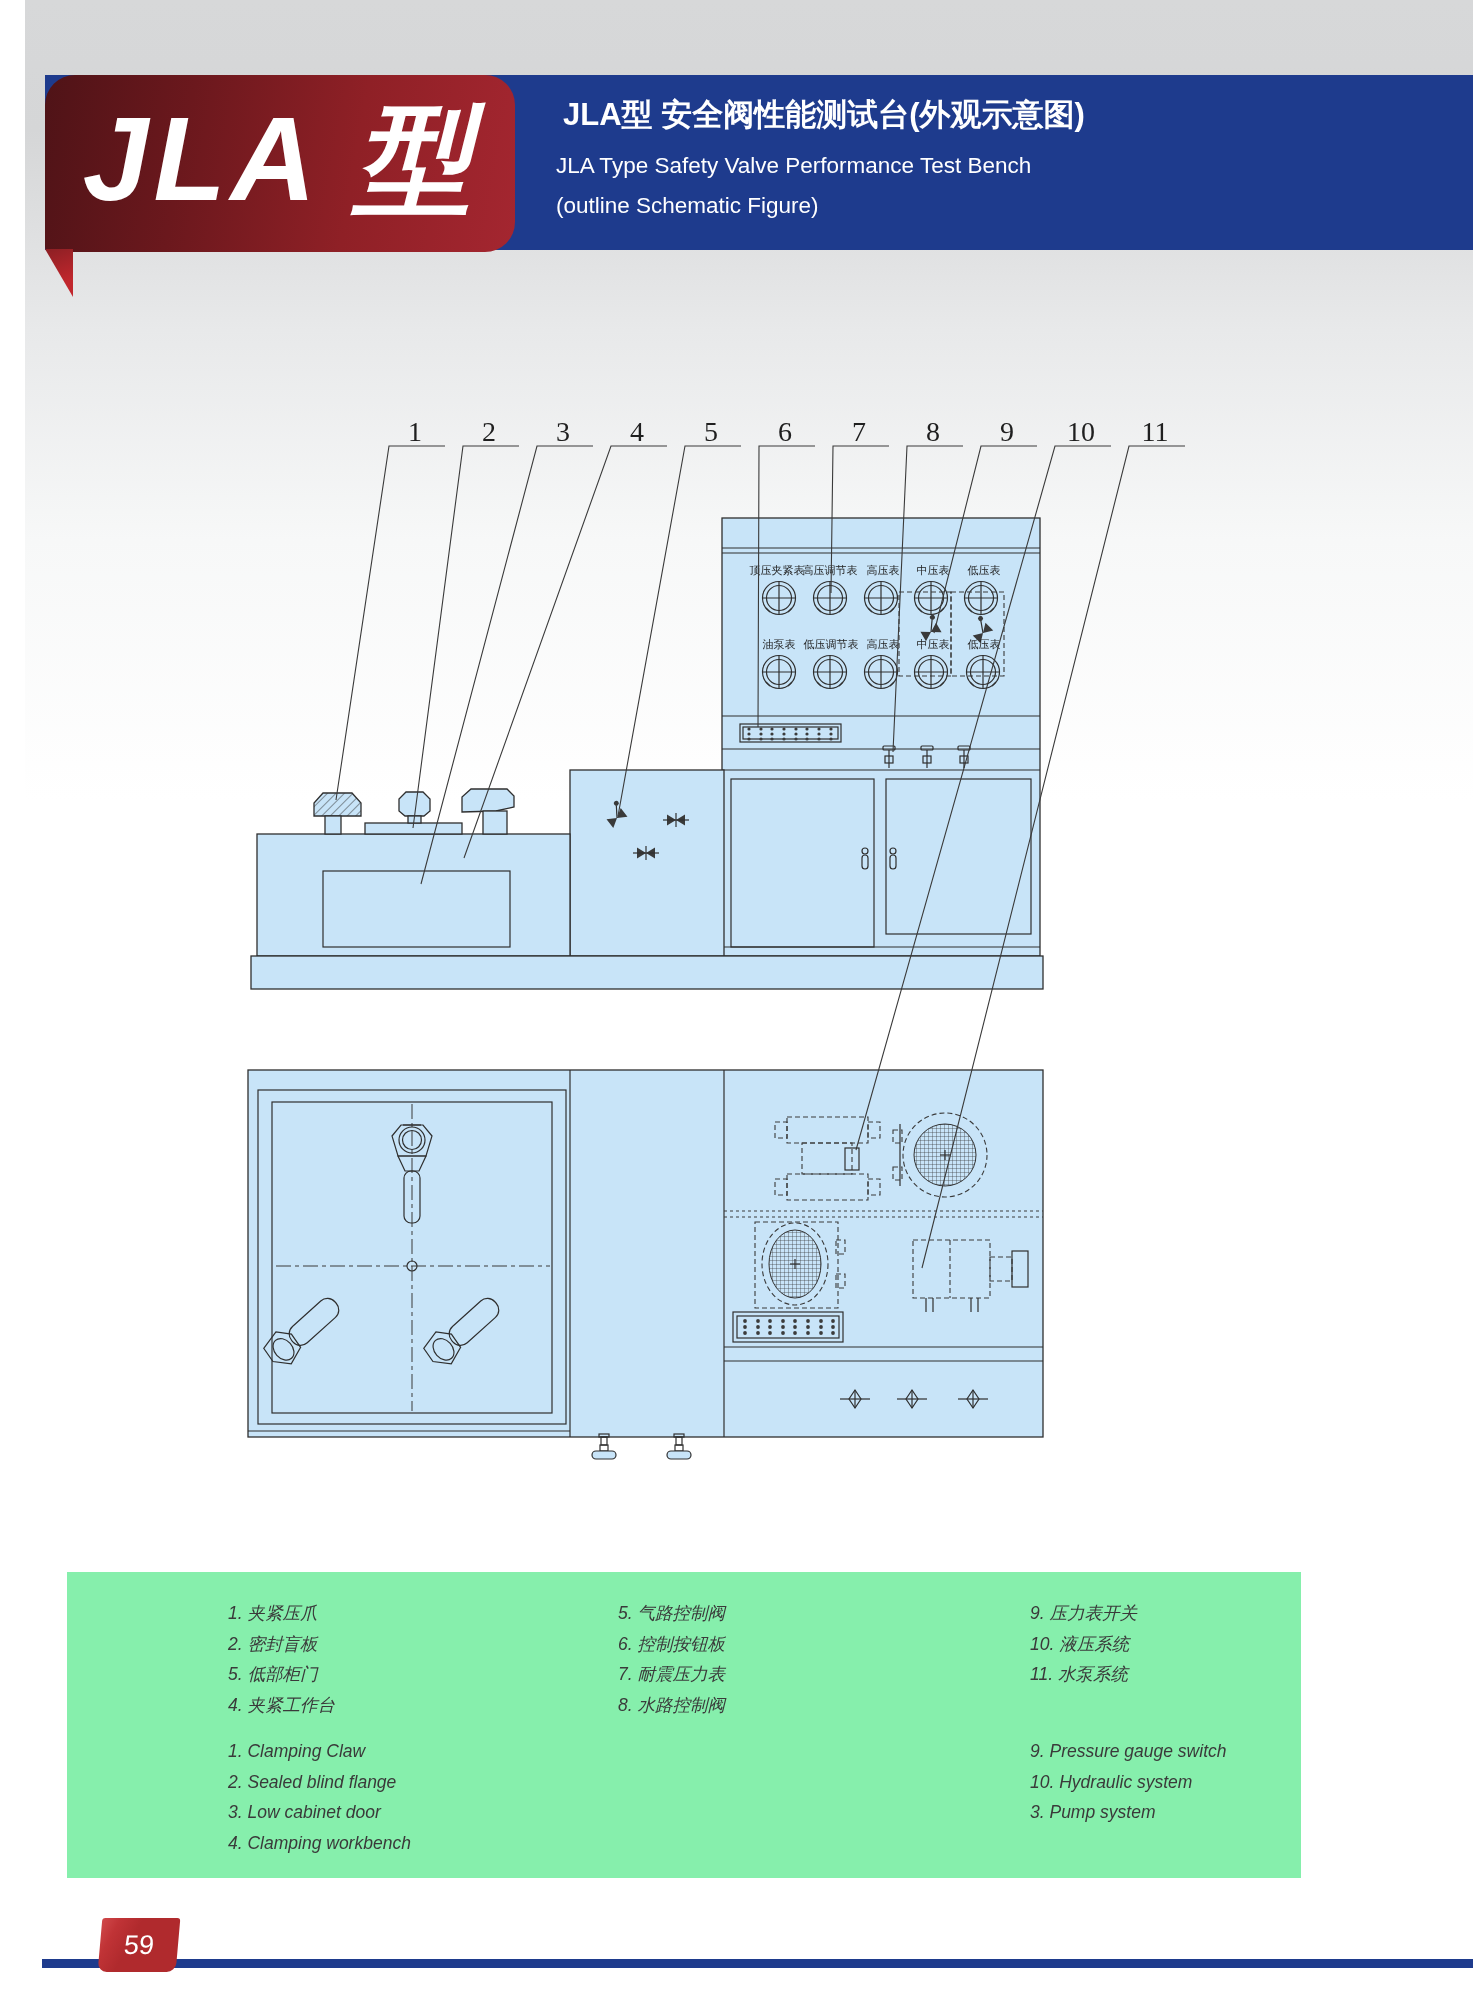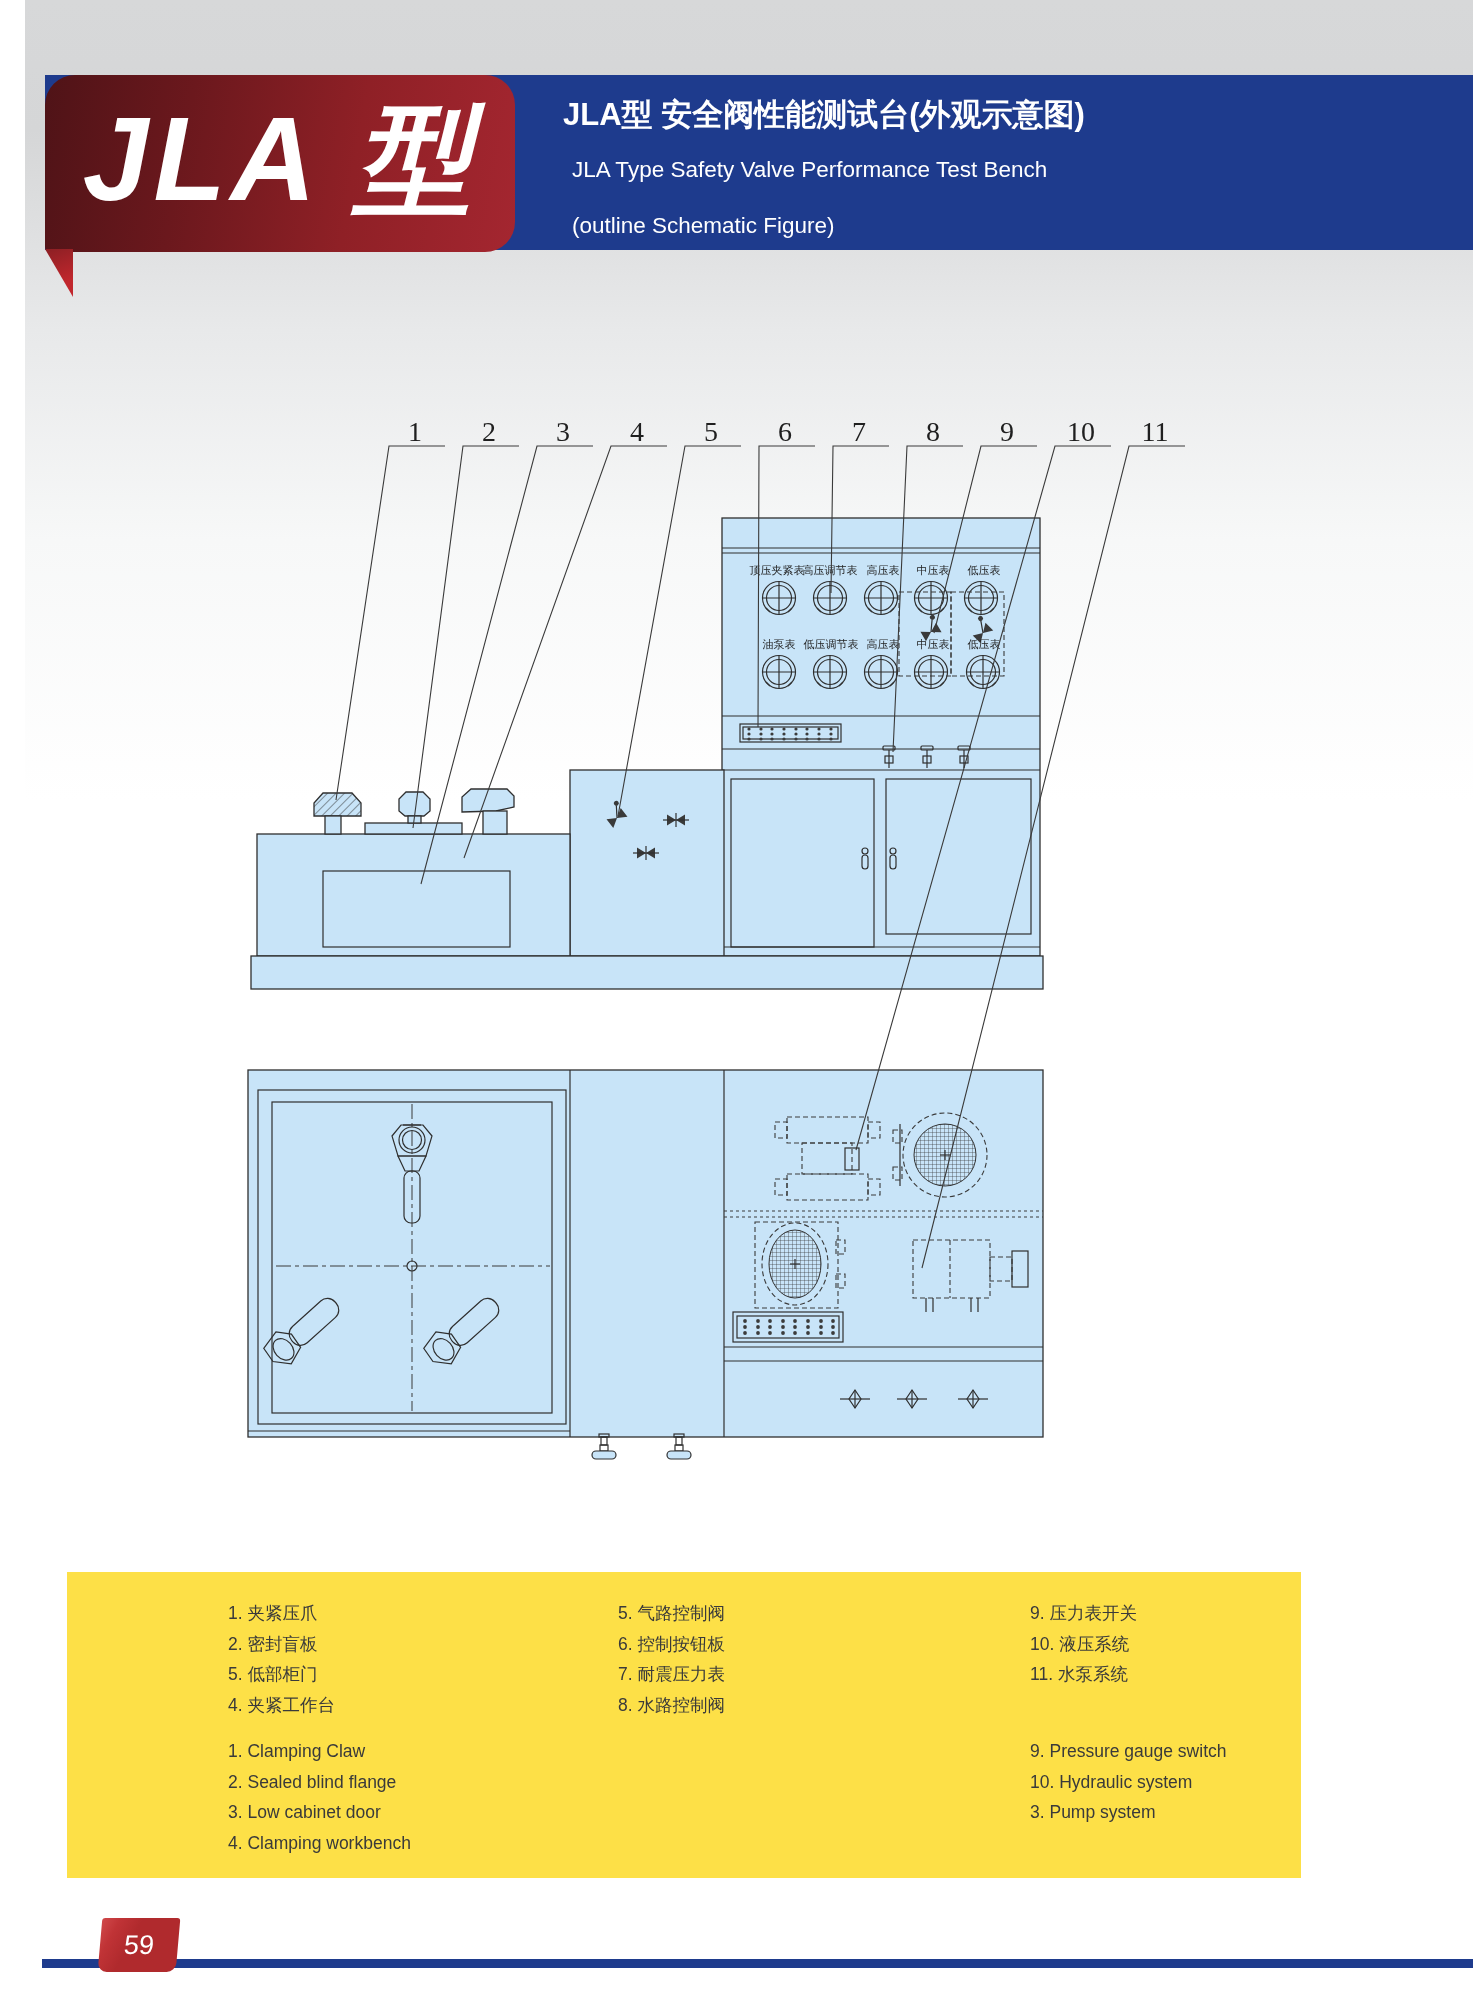--- a/index.html
+++ b/index.html
@@ -26,25 +26,26 @@
     color:#ffffff;font-weight:bold;font-size:118px;letter-spacing:5px;
     padding-bottom:6px;box-sizing:border-box;font-style:italic;
   }
   .ribbon-fold{
     position:absolute;left:45px;top:249px;width:28px;height:48px;
     background:linear-gradient(160deg,#8c1f24,#c1272d 70%);
     clip-path:polygon(0 0,100% 0,100% 100%);
   }
   .header-text{position:absolute;left:556px;top:96px;color:#ffffff;}
   .header-text h1{margin:0 0 12px 7px;font-size:31px;line-height:38px;font-weight:bold;}
-  .header-text p{margin:16px;font-size:22.5px;line-height:40px;font-weight:normal;}
+  .header-text p{margin:0;font-size:22.5px;line-height:40px;font-weight:normal;}
   
   .legend-box{
     position:absolute;left:67px;top:1572px;width:1234px;height:306px;
-    background:#fde047;
+    background:#86efac;
+    font-style:italic;
   }
   .lg{position:absolute;font-size:17.5px;line-height:30.5px;color:#3a3a3a;white-space:nowrap;}
   
   .foot-line{position:absolute;left:42px;top:1959px;width:1431px;height:9px;background:#1e3b8d;}
   .page-tab{
     position:absolute;left:100px;top:1918px;width:78px;height:54px;
     background:linear-gradient(115deg,#d0494a 0%,#c03336 18%,#b02a2d 40%);
     transform:skewX(-5deg);border-radius:3px 3px 9px 9px;
     display:flex;align-items:center;justify-content:center;
     color:#ffffff;font-size:27px;

